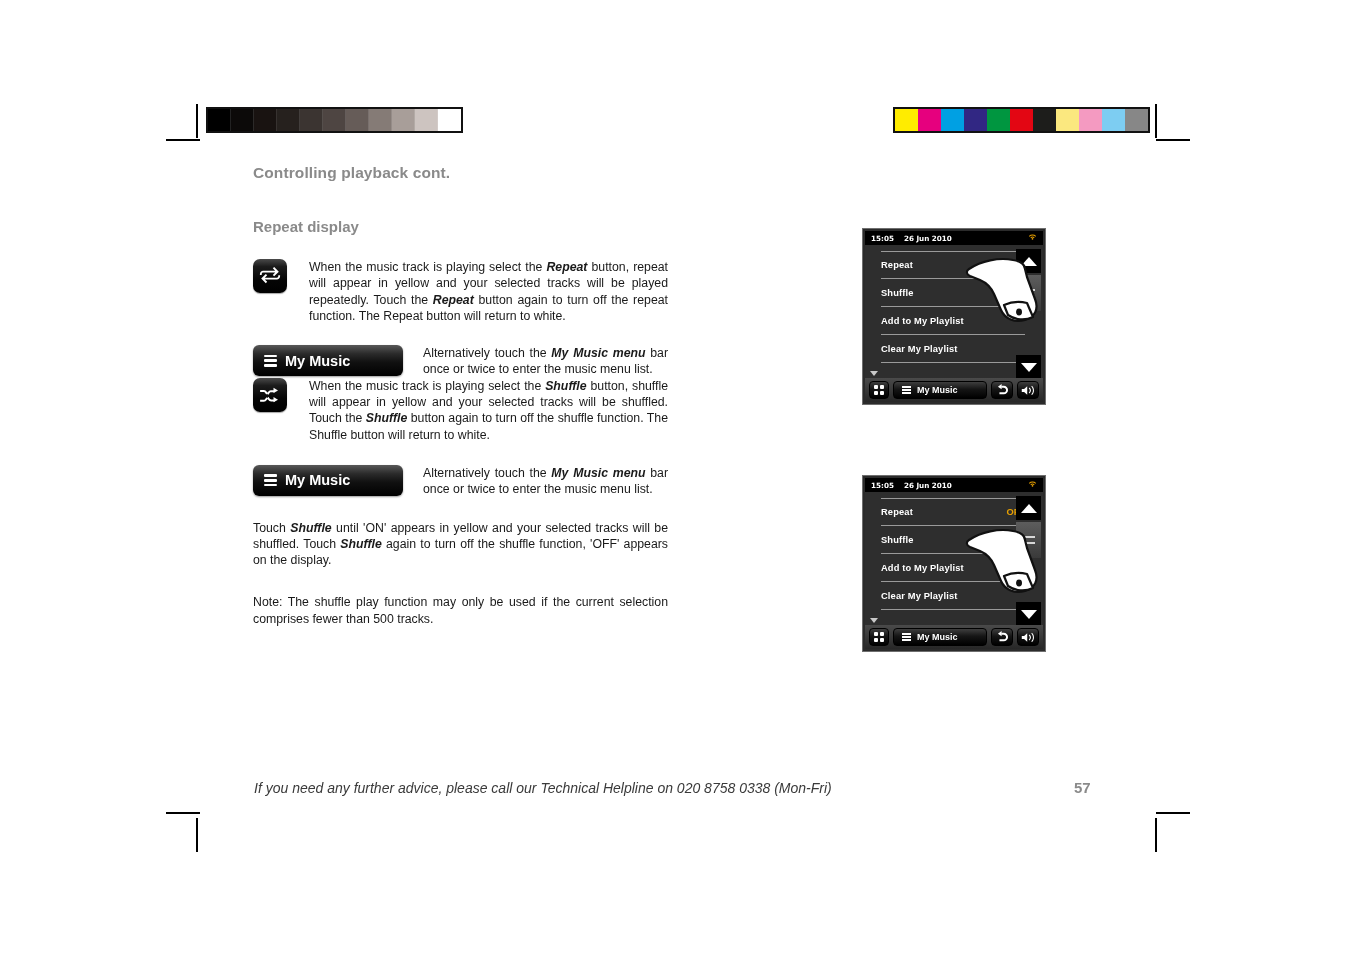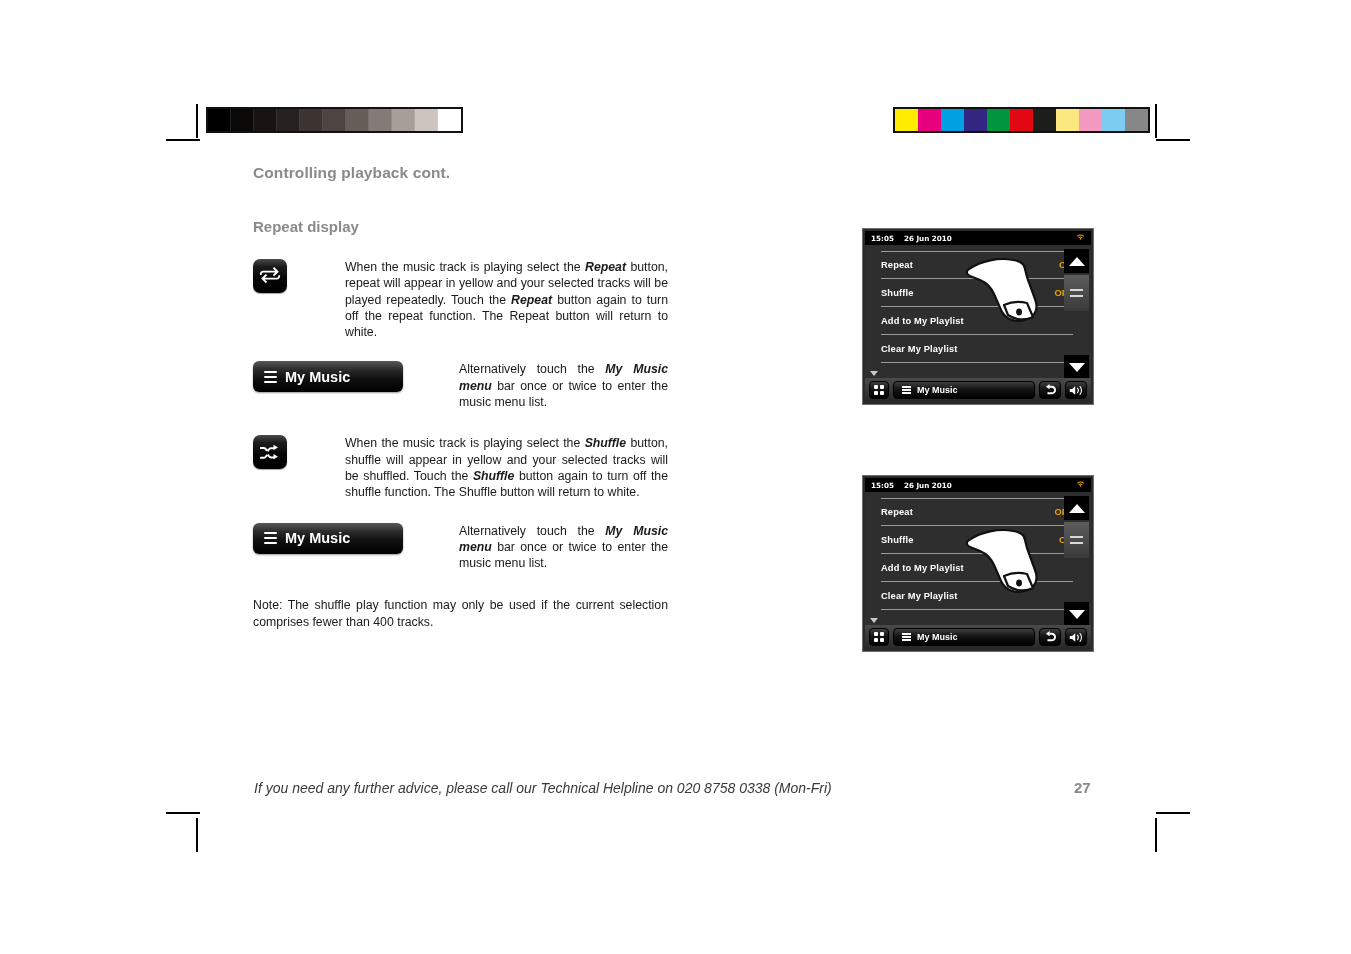--- a/index.html
+++ b/index.html
@@ -30,21 +30,21 @@
   }
   h2.sub {
     font-size: 15px; font-weight: bold; color: #8a8a8a;
     margin: 0;
   }
   .para {
     font-size: 12.3px; line-height: 16.3px; color: #1a1a1a;
     text-align: justify;
   }
   .para b { font-weight: bold; font-style: italic; }
-  .row { display: flex; align-items: flex-start; gap: 36px; }
+  .row { display: flex; align-items: flex-start; }
 
   
   .tile {
     width: 34px; height: 34px; flex: 0 0 34px;
     border-radius: 7px;
     background: linear-gradient(180deg,#4a4a4a 0%,#1c1c1c 22%,#050505 60%,#000 100%);
     display: flex; align-items: center; justify-content: center;
     box-shadow: 0 1px 1px rgba(0,0,0,.35);
   }
   .tile svg { display: block; }
@@ -66,21 +66,21 @@
     background: linear-gradient(90deg,#ffffff 0%, #f6e7f1 14%, #e2a9cd 38%, #cc66ad 62%, #bd3e9c 84%, #b42b8d 100%);
     display: flex; align-items: center; justify-content: center;
   }
   .titlebar span {
     color: #fff; font-size: 16px; font-weight: bold; letter-spacing: .2px;
     padding-left: 6px;
   }
 
   
   .device {
-    position: absolute; width: 232px; height: 177px;
+    position: absolute; width: 184px; height: 177px;
     background: #2b2b2b;
     border: 1px solid #6e6e6e;
     padding: 2px;
   }
   .dev-inner { width: 100%; height: 100%; background: #2e2e2e; position: relative; }
   .statusbar {
     height: 14px; background: #000; display: flex; align-items: center;
     padding: 0 6px; color: #fff; font-size: 7.2px; font-weight: bold;
     font-family: "DejaVu Sans", sans-serif;
   }
@@ -215,21 +215,21 @@
             <i></i>
             <i></i>
           </span>
         <span>My Music</span>
       </div>
       <div class="para" style="margin-left:20px;flex:1;">Alternatively touch the <b>My Music menu</b> bar once or twice to enter the music menu list.</div>
     </div>
 
 
 
-    <div class="row" style="margin-top:25px;">
+    <div class="row" style="">
       <div class="tile">
         <svg width="22" height="18" viewBox="0 0 24 20" aria-hidden="true">
           <path d="M1 4.4h4.2c1.5 0 2.4.9 3.5 2.2l.9 1.1-1.5 1.8-1.1-1.3C6.1 7 5.7 6.6 5 6.6H1z" fill="#fff"></path>
           <path d="M1 15.4h4c.7 0 1.1-.4 2-1.6l1.1-1.3 1.5 1.8-.9 1.1c-1.1 1.3-2 2.2-3.5 2.2H1z" fill="#fff"></path>
           <path d="M8.6 13.8l1.5-1.8 1.1 1.3c.9 1.2 1.3 1.6 2 1.6h4.3v2.2h-4.3c-1.5 0-2.4-.9-3.5-2.2z" fill="#fff"></path>
           <path d="M8.6 8.1l.9-1.1c1.1-1.3 2-2.2 3.5-2.2h4.3v2.2h-4.3c-.7 0-1.1.4-2 1.6L9.9 9.9z" fill="#fff"></path>
           <path d="M15.9 2l5 2.9-5 2.9z" fill="#fff"></path>
           <path d="M15.9 12.3l5 2.9-5 2.9z" fill="#fff"></path>
         </svg>
       </div>
@@ -241,22 +241,23 @@
         <span class="burger">
             <i></i>
             <i></i>
             <i></i>
           </span>
         <span>My Music</span>
       </div>
       <div class="para" style="margin-left:20px;flex:1;">Alternatively touch the <b>My Music menu</b> bar once or twice to enter the music menu list.</div>
     </div>
 
-
-    <div class="para" style="margin-top:26px;">Note: The shuffle play function may only be used if the current selection comprises fewer than 400 tracks.</div>
+    <div class="para" style="margin-top:22px;">Touch <b>Shuffle</b> until 'ON' appears in yellow and your selected tracks will be shuffled. Touch <b>Shuffle</b> again to turn off the shuffle function, 'OFF' appears on the display.</div>
+
+    <div class="para" style="margin-top:26px;">Note: The shuffle play function may only be used if the current selection comprises fewer than 500 tracks.</div>
   </div>
 
 
   <div class="device" id="device-0" style="left:862px;top:228px;">
       <div class="dev-inner">
         <div class="statusbar">
           <span class="time">15:05</span>
           <span>26 Jun 2010</span>
           <span class="wifi"><svg width="9" height="8" viewBox="0 0 12 10">
               <path d="M6 8.6a1.1 1.1 0 100-2.2 1.1 1.1 0 000 2.2z" fill="#e8a000"></path>
@@ -405,15 +406,15 @@
               <path d="M1 5h3l4-3.5v11L4 9H1z" fill="#fff"></path>
               <path d="M10 4.4c.8.6 1.3 1.5 1.3 2.6s-.5 2-1.3 2.6l.8 1.1c1.2-.9 2-2.2 2-3.7s-.8-2.8-2-3.7z" fill="#fff"></path>
               <path d="M13.2 2c1.3 1.2 2.1 2.9 2.1 4.9s-.8 3.7-2.1 4.9l.9 1c1.6-1.4 2.6-3.5 2.6-5.9S15.7 2.4 14.1 1z" fill="#fff"></path>
             </svg>
           </div>
         </div>
       </div>
     </div>
 
   <div class="footer-note">If you need any further advice, please call our Technical Helpline on 020 8758 0338 (Mon-Fri)</div>
-  <div class="pageno">27</div>
+  <div class="pageno">57</div>
 
 </div>
 
 </body></html>

